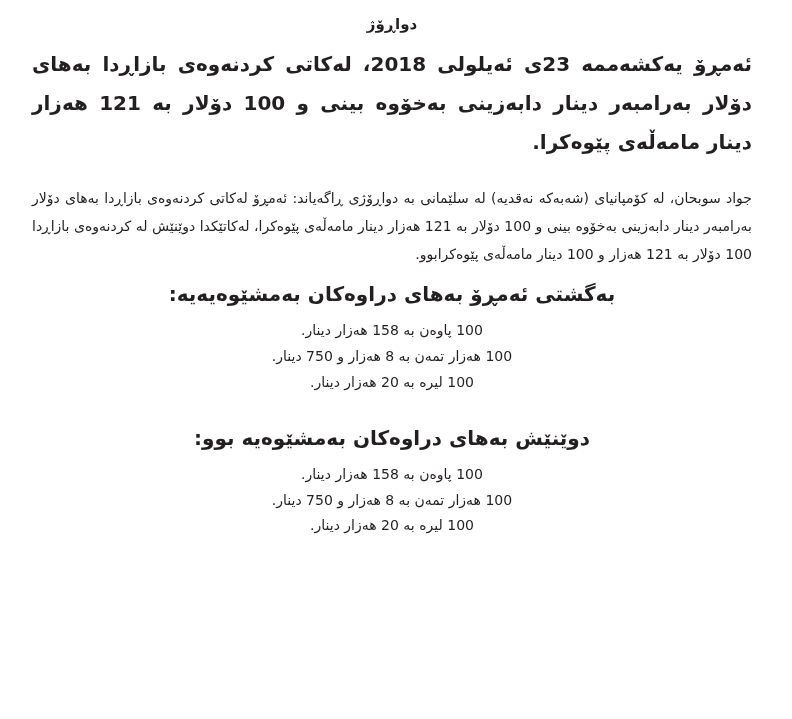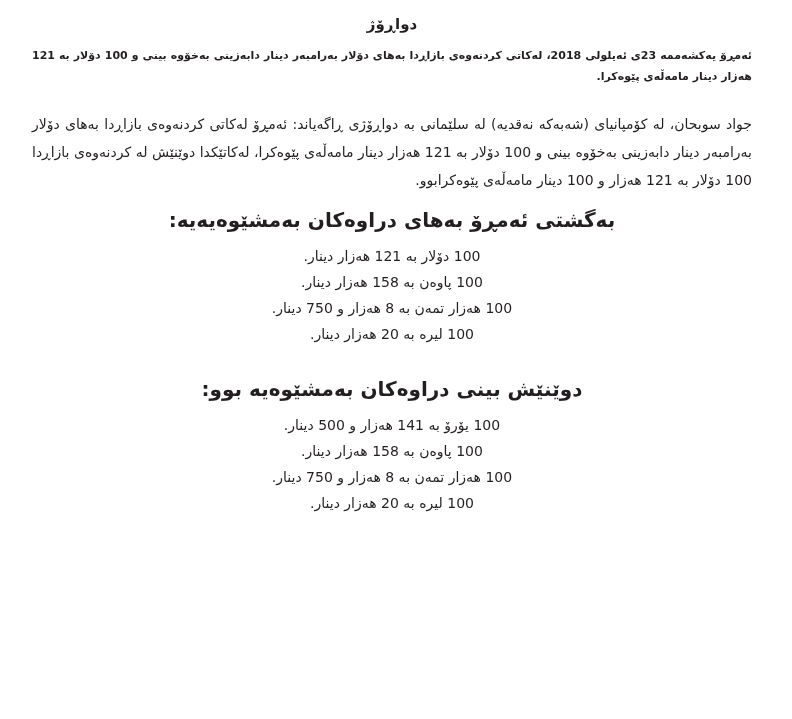--- a/index.html
+++ b/index.html
@@ -22,21 +22,21 @@
     position: relative;
   }
   .doc-title {
     font-size: 15px;
     font-weight: bold;
     text-align: center;
     margin: 0 0 10px 0;
     line-height: 1.4;
   }
   .lead {
-    font-size: 11px;
+    font-size: 20px;
     font-weight: bold;
     line-height: 1.95;
     text-align: justify;
     text-align-last: right;
     margin: 8px 0 22px 0;
   }
   .body-para {
     font-size: 14px;
     font-weight: normal;
     line-height: 2.0;
@@ -74,32 +74,30 @@
 
   <h1 class="doc-title">دواڕۆژ</h1>
 
   <p class="lead">ئەمڕۆ یەکشەممە 23ی ئەیلولی 2018، لەکاتی کردنەوەی بازاڕدا بەهای دۆلار بەرامبەر دینار دابەزینی بەخۆوە بینی و 100 دۆلار به 121 هەزار دینار مامەڵەی پێوەکرا.</p>
 
   <p class="body-para">جواد سوبحان، لە کۆمپانیای (شەبەکە نەقدیە) لە سلێمانی بە دواڕۆژی ڕاگەیاند: ئەمڕۆ لەکاتی کردنەوەی بازاڕدا بەهای دۆلار بەرامبەر دینار دابەزینی بەخۆوە بینی و 100 دۆلار به 121 هەزار دینار مامەڵەی پێوەکرا، لەکاتێکدا دوێنێش لە کردنەوەی بازاڕدا 100 دۆلار به 121 هەزار و 100 دینار مامەڵەی پێوەکرابوو.</p>
 
   <div class="section">
     <h2 class="section-heading">بەگشتی ئەمڕۆ بەهای دراوەکان بەمشێوەیەیە:</h2>
     <ul class="rate-list">
-      <li>100 دۆلار به 121 هەزار دینار.</li>
       <li>100 پاوەن به 158 هەزار دینار.</li>
       <li>100 هەزار تمەن به 8 هەزار و 750 دینار.</li>
       <li>100 لیره به 20 هەزار دینار.</li>
     </ul>
   </div>
 
   <div class="spacer-sm"></div>
 
   <div class="section">
-    <h2 class="section-heading">دوێنێش بینی دراوەکان بەمشێوەیە بوو:</h2>
+    <h2 class="section-heading">دوێنێش بەهای دراوەکان بەمشێوەیە بوو:</h2>
     <ul class="rate-list">
-      <li>100 یۆرۆ به 141 هەزار و 500 دینار.</li>
       <li>100 پاوەن به 158 هەزار دینار.</li>
       <li>100 هەزار تمەن به 8 هەزار و 750 دینار.</li>
       <li>100 لیره به 20 هەزار دینار.</li>
     </ul>
   </div>
 
 </div>
 
 </body></html>

